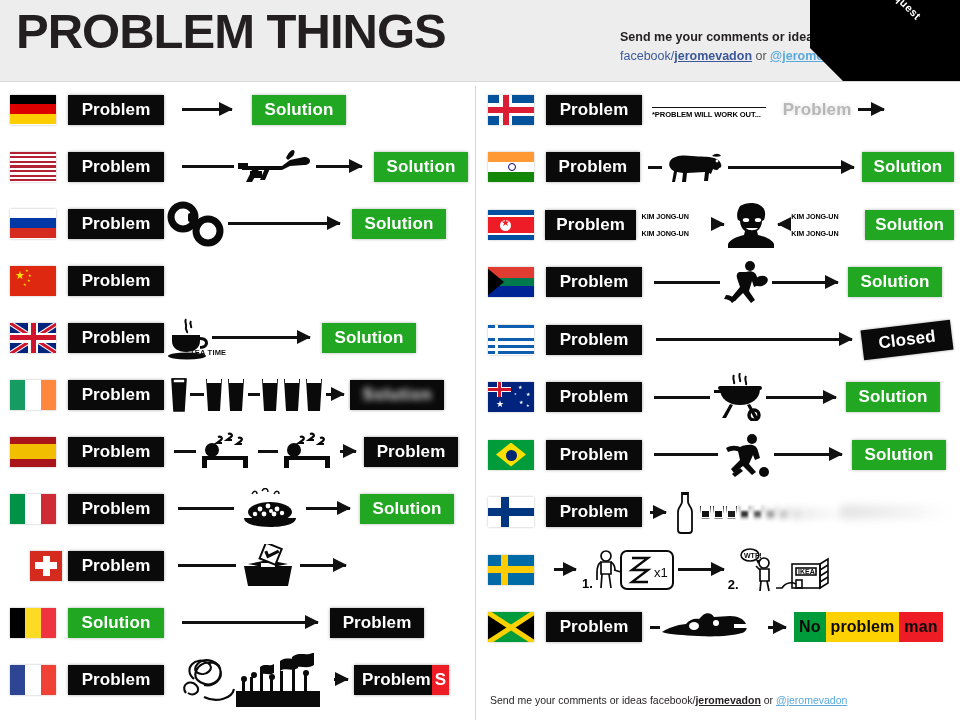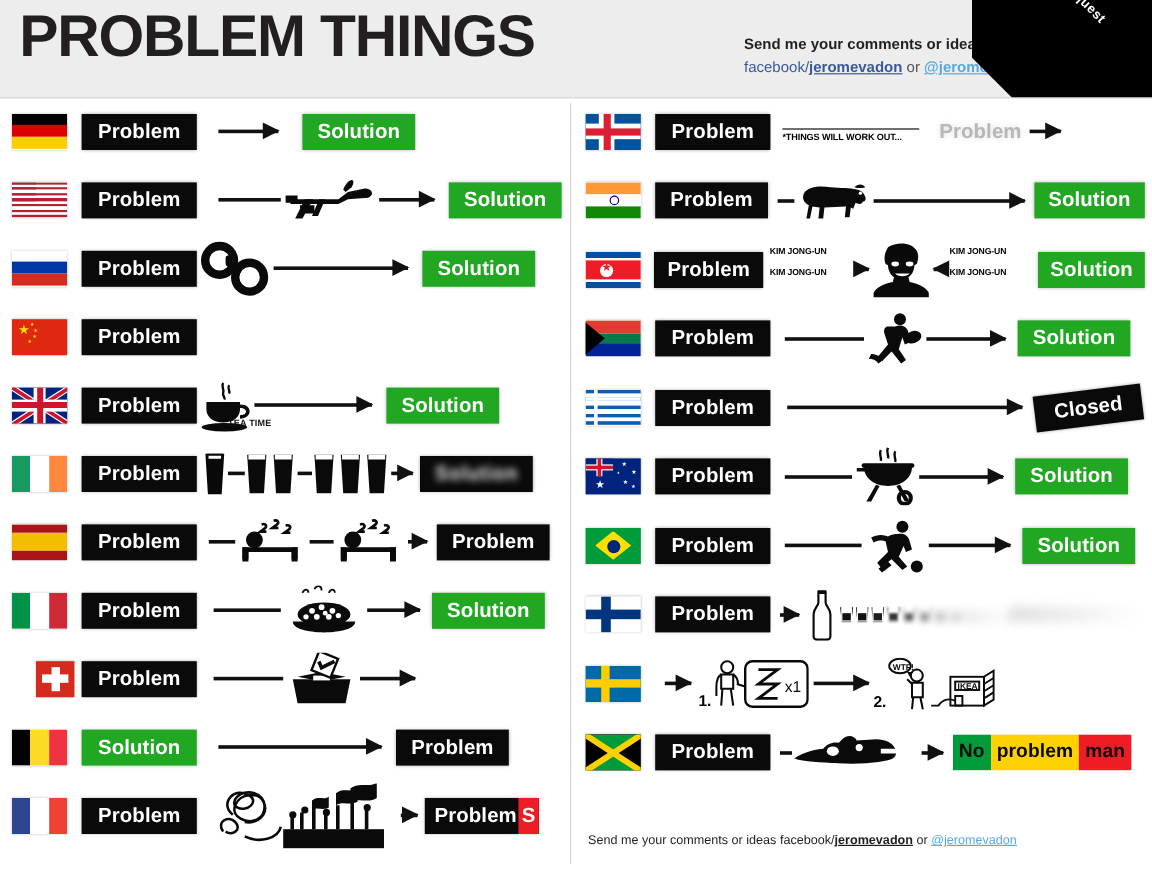--- a/index.html
+++ b/index.html
@@ -238,21 +238,21 @@
   .bubble { position:relative; width:72px; height:40px; flex:0 0 auto;
             background:#0a0a0a; color:#fff; border-radius:50%;
             display:flex; align-items:center; justify-content:center;
             text-align:center; font-size:10.5px; line-height:12px; font-weight:normal; }
   .bubble:after { content:""; position:absolute; left:14px; bottom:-11px;
                   border-left:9px solid transparent; border-right:4px solid transparent;
                   border-top:14px solid #0a0a0a; }
 
   
   .kimwrap { position:relative; flex:0 0 auto; width:78px; height:40px;
-             display:flex; flex-direction:column; justify-content:flex-start; gap:8px; }
+             display:flex; flex-direction:column; justify-content:center; gap:8px; }
   .kim { font-size:7.2px; font-weight:bold; letter-spacing:-.1px; white-space:nowrap; }
 
   
   .glassrow { display:flex; align-items:flex-end; gap:2px; flex:0 0 auto; }
   .shot { width:11px; height:13px; position:relative; }
   .shot .cup { position:absolute; left:0; top:0; width:11px; height:13px;
                border:1.6px solid #111; border-top:none;
                clip-path: polygon(0 0, 100% 0, 86% 100%, 14% 100%); }
   .shot .fill { position:absolute; left:2px; bottom:1.5px; width:7px; height:6px; background:#111; }
   .blurtail { flex:0 0 auto; height:14px; }
@@ -628,21 +628,21 @@
       <i class="cvw"></i>
         <i class="chw"></i>
         <i class="cvr"></i>
         <i class="chr"></i>
     </div>
     <div style="width:12px"></div>
     <div class="lbl black wide">Problem</div>
     <div style="width:8px"></div>
     <div class="ice-note">
       <div class="rule"></div>
-      <div class="txt">*THINGS WILL WORK OUT...</div>
+      <div class="txt">*PROBLEM WILL WORK OUT...</div>
     </div>
     <div style="width:2px"></div>
     <div class="lbl faded sol">Problem</div>
     <div class="arrow head" style="width:26px;margin-left:-6px"></div>
   </div>
 
   <div class="row">
     <div class="flag h3 in">
       <i style="background:#ff9933"></i>
         <i style="background:#fff"></i>

